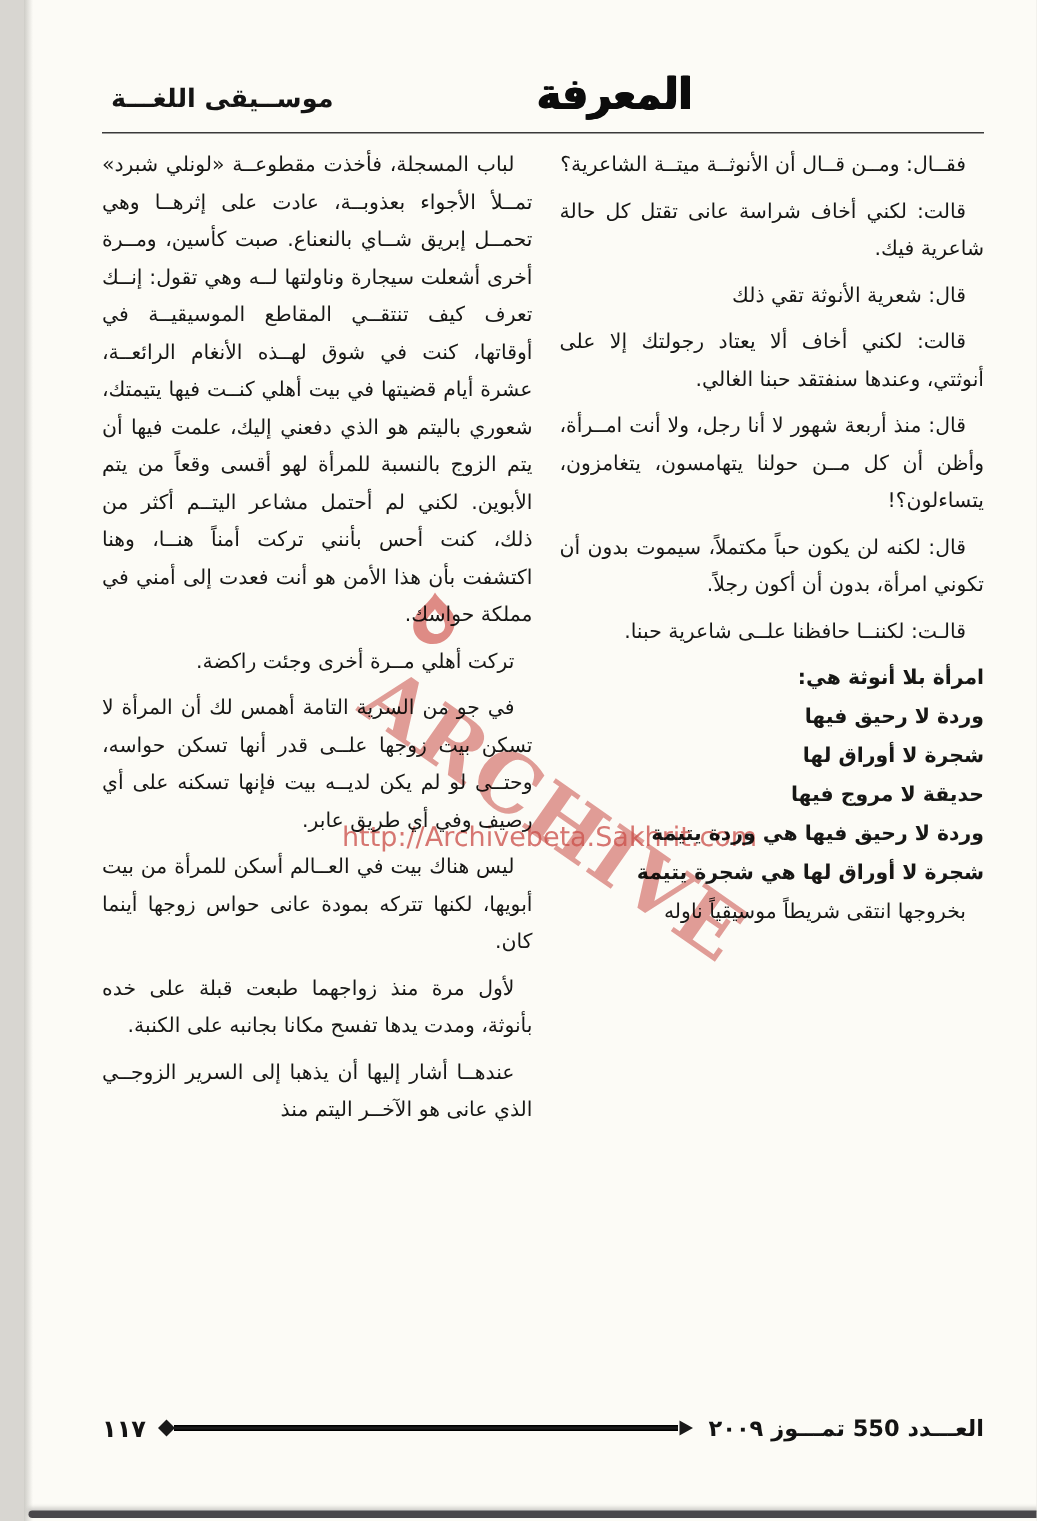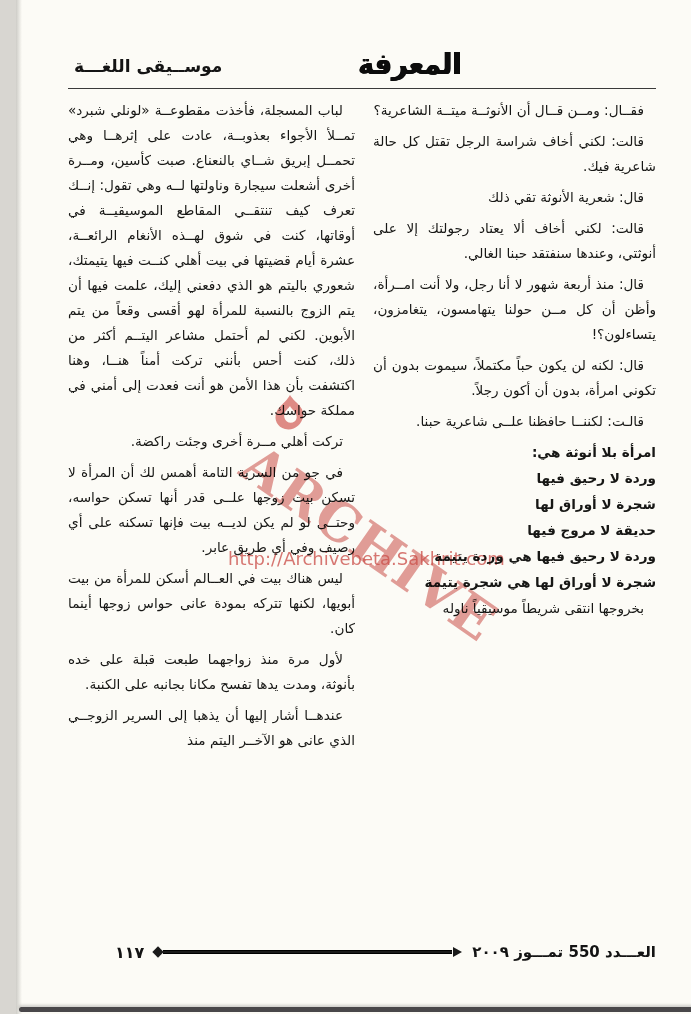--- a/index.html
+++ b/index.html
@@ -71,21 +71,21 @@
     position:absolute; left:212px; top:548px;
     font-size:18px; color:rgba(206,82,78,0.78);
     white-space:nowrap;
   }
   
   .footer {
     position:absolute; top:940px; left:52px; width:588px; height:24px;
     display:flex; align-items:center; gap:10px; direction:ltr;
     color:#131313;
   }
-  .page-number { font-size:16px; font-weight:bold;margin-left:47px; }
+  .page-number { font-size:16px; font-weight:bold; }
   .footer-rule { flex:1; display:flex; align-items:center; height:10px; }
   .footer-rule .diamond {
     width:8px; height:8px; background:#1a1a1a; transform:rotate(45deg);
     flex:0 0 auto;
   }
   .footer-rule .bar {
     flex:1; height:4px; background:#1a1a1a; margin:0 1px;
     border-top:1px solid #000; border-bottom:1px solid #000;
   }
   .footer-rule .arrow {
@@ -101,21 +101,21 @@
 
 <div class="page">
 
   <div class="article-title">موســيقى اللغـــة</div>
   <div class="magazine-logo">المعرفة</div>
   <div class="header-rule"></div>
 
   <div class="content">
     <div class="col col-a">
       <p>فقــال: ومــن قــال أن الأنوثــة ميتــة الشاعرية؟</p>
-      <p>قالت: لكني أخاف شراسة الرجل تقتل كل حالة شاعرية فيك.</p>
+      <p>قالت: لكني أخاف شراسة عانى تقتل كل حالة شاعرية فيك.</p>
       <p>قال: شعرية الأنوثة تقي ذلك</p>
       <p>قالت: لكني أخاف ألا يعتاد رجولتك إلا على أنوثتي، وعندها سنفتقد حبنا الغالي.</p>
       <p>قال: منذ أربعة شهور لا أنا رجل، ولا أنت امــرأة، وأظن أن كل مــن حولنا يتهامسون، يتغامزون، يتساءلون؟!</p>
       <p>قال: لكنه لن يكون حباً مكتملاً، سيموت بدون أن تكوني امرأة، بدون أن أكون رجلاً.</p>
       <p>قالـت: لكننــا حافظنا علــى شاعرية حبنا.</p>
       <p class="bold">امرأة بلا أنوثة هي:</p>
       <p class="bold">وردة لا رحيق فيها</p>
       <p class="bold">شجرة لا أوراق لها</p>
       <p class="bold">حديقة لا مروج فيها</p>
       <p class="bold">وردة لا رحيق فيها هي وردة يتيمة</p>

